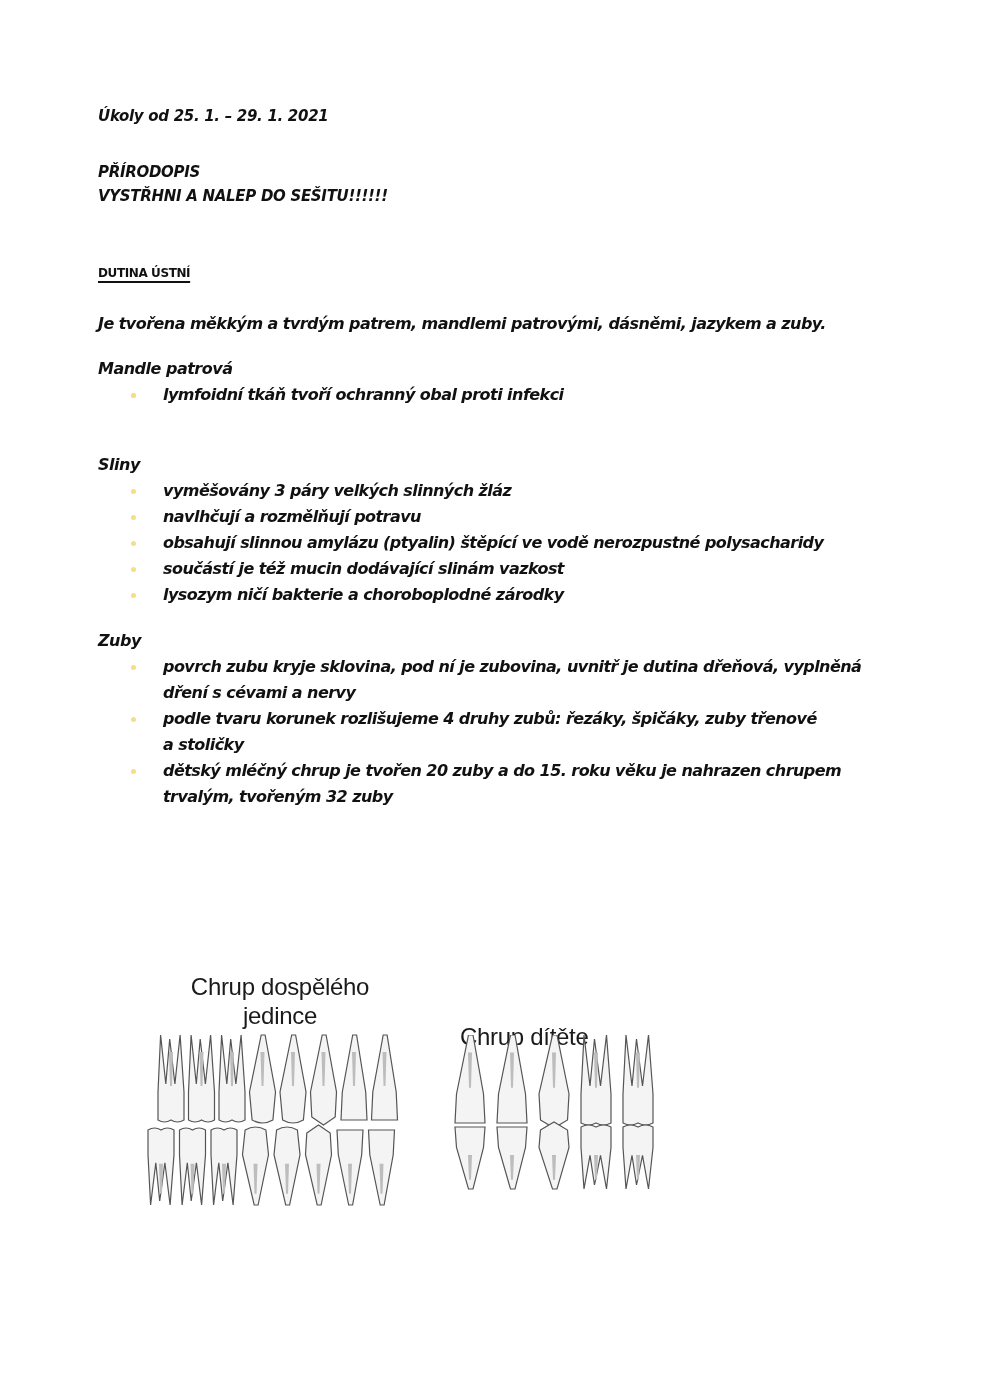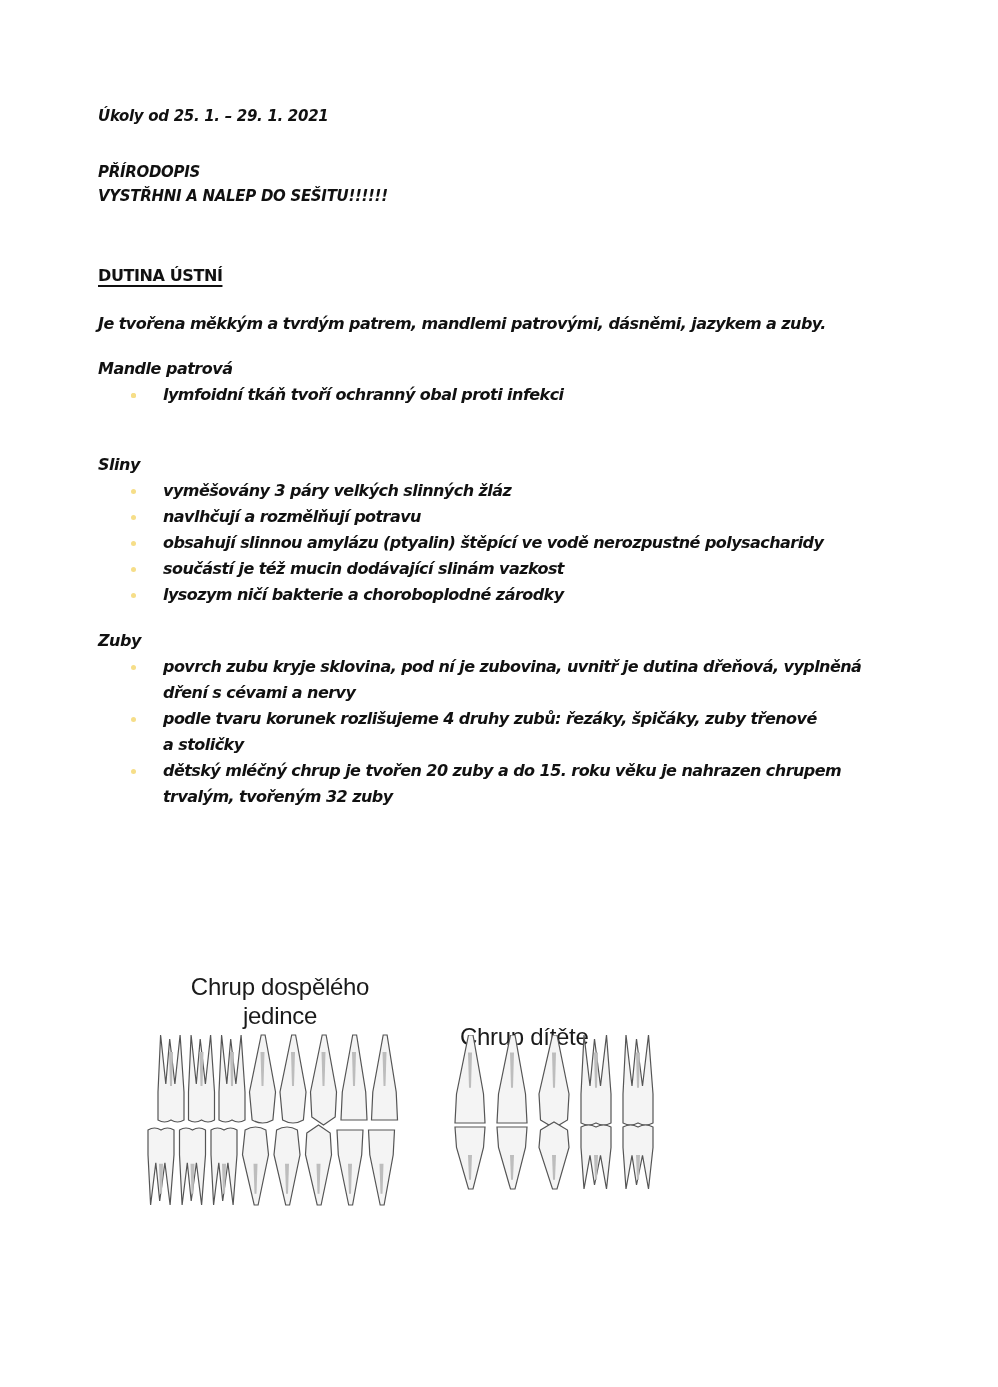--- a/index.html
+++ b/index.html
@@ -1,21 +1,21 @@
 <!DOCTYPE html>
 <html><head>
 <meta charset="utf-8">
 <style>
   html, body { margin: 0; padding: 0; background: #ffffff; }
   body { width: 998px; height: 1387px; position: relative; overflow: hidden;
          font-family: "Liberation Sans", "DejaVu Sans", sans-serif; color: #111; }
   .page-text { font-family: "DejaVu Sans", "Liberation Sans", sans-serif; font-weight: bold; font-style: italic; }
   .hdr { position: absolute; left: 98px; font-size: 15px; letter-spacing: -0.3px; }
   #h1 { top: 107px; } #h2 { top: 147px; margin-top: 16px; } #h3 { top: 187px; }
-  .title { position: absolute; left: 98px; top: 266px; font-size: 16px; font-weight: bold;
+  .title { position: absolute; left: 98px; top: 266px; font-size: 12px; font-weight: bold;
            text-decoration: underline; text-decoration-thickness: 2px; text-underline-offset: 4px;
            letter-spacing: -0.4px; font-family: "DejaVu Sans", sans-serif; }
   .intro { position: absolute; left: 98px; top: 314px; font-size: 16px; letter-spacing: -0.55px; }
   .sec { position: absolute; left: 98px; width: 830px; }
   .sec-h { font-size: 16px; letter-spacing: -0.5px; height: 26px; line-height: 26px; }
   .sec ul { list-style: none; margin: 0; padding: 0; }
   .sec li { position: relative; padding-left: 65px; font-size: 16px; line-height: 26px;
             letter-spacing: -0.55px; }
   .sec li .dot { position: absolute; left: 33px; top: 11px; width: 5px; height: 5px;
                  border-radius: 50%; background: #f6de88; }

